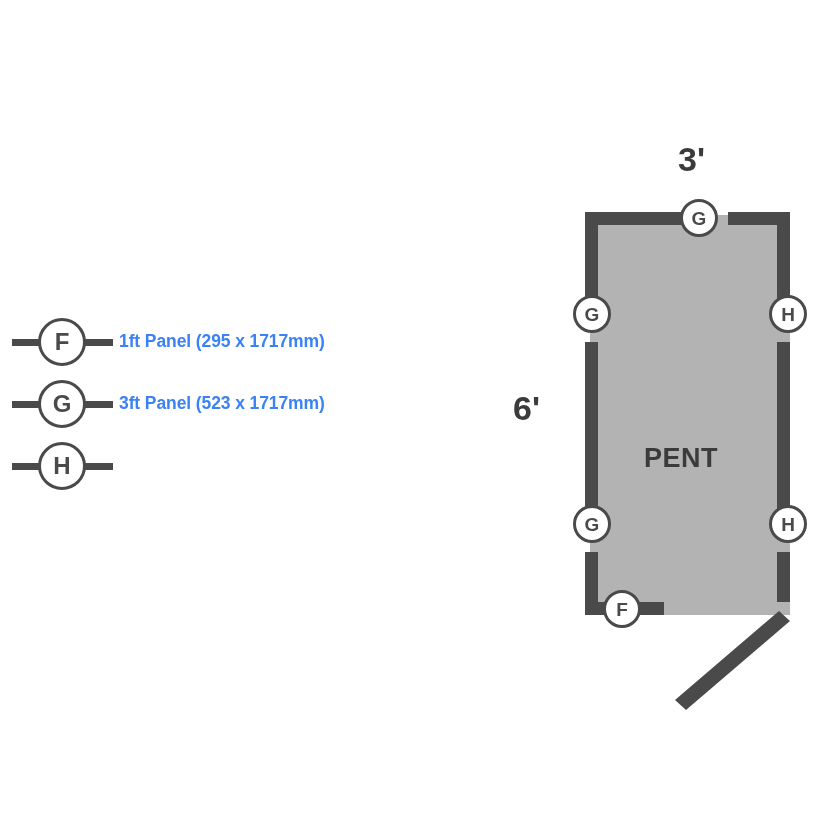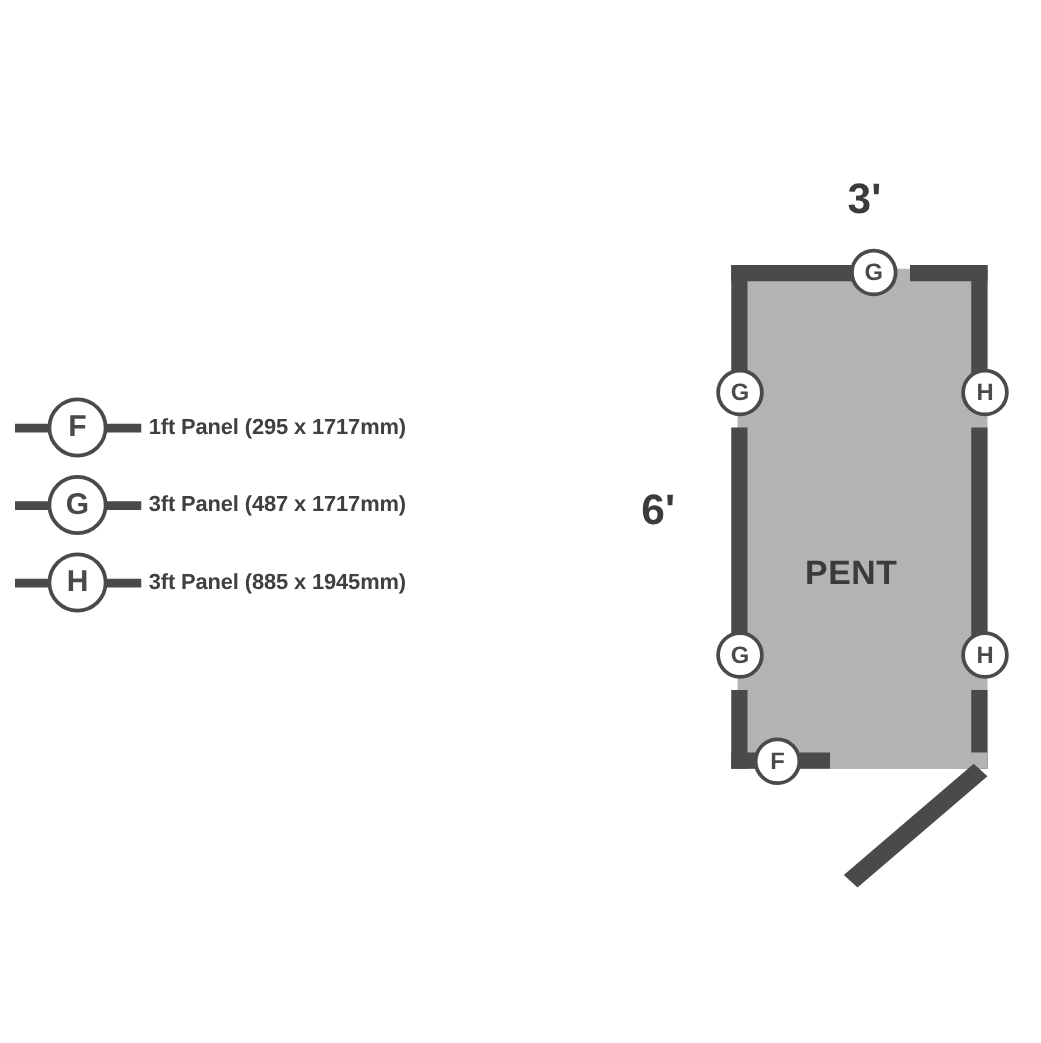--- a/index.html
+++ b/index.html
@@ -63,21 +63,21 @@
     font-size: 24px;
     line-height: 42px;
     text-align: center;
   }
   .legend-row .legend-label {
     position: absolute;
     left: 119px;
     top: 13px;
     font-size: 17.5px;
     font-weight: bold;
-    color: #404040;
+    color: #3b82f6;
     white-space: nowrap;
     letter-spacing: -0.1px;
   }
 
   
   .plan {
     position: absolute;
     left: 500px;
     top: 120px;
     width: 333px;
@@ -132,28 +132,27 @@
       <span class="connector-left"></span>
       <span class="badge">F</span>
       <span class="connector-right"></span>
       <span class="legend-label">1ft Panel (295 x 1717mm)</span>
     </div>
 
     <div class="legend-row">
       <span class="connector-left"></span>
       <span class="badge">G</span>
       <span class="connector-right"></span>
-      <span class="legend-label">3ft Panel (487 x 1717mm)</span>
+      <span class="legend-label">3ft Panel (523 x 1717mm)</span>
     </div>
 
     <div class="legend-row">
       <span class="connector-left"></span>
       <span class="badge">H</span>
       <span class="connector-right"></span>
-      <span class="legend-label">3ft Panel (885 x 1945mm)</span>
     </div>
 
   </div>
 
   <div class="plan">
 
     <svg width="333" height="620" viewBox="0 0 333 620">
 
       <rect x="90" y="95" width="200" height="400" fill="#b3b3b3"></rect>
 

